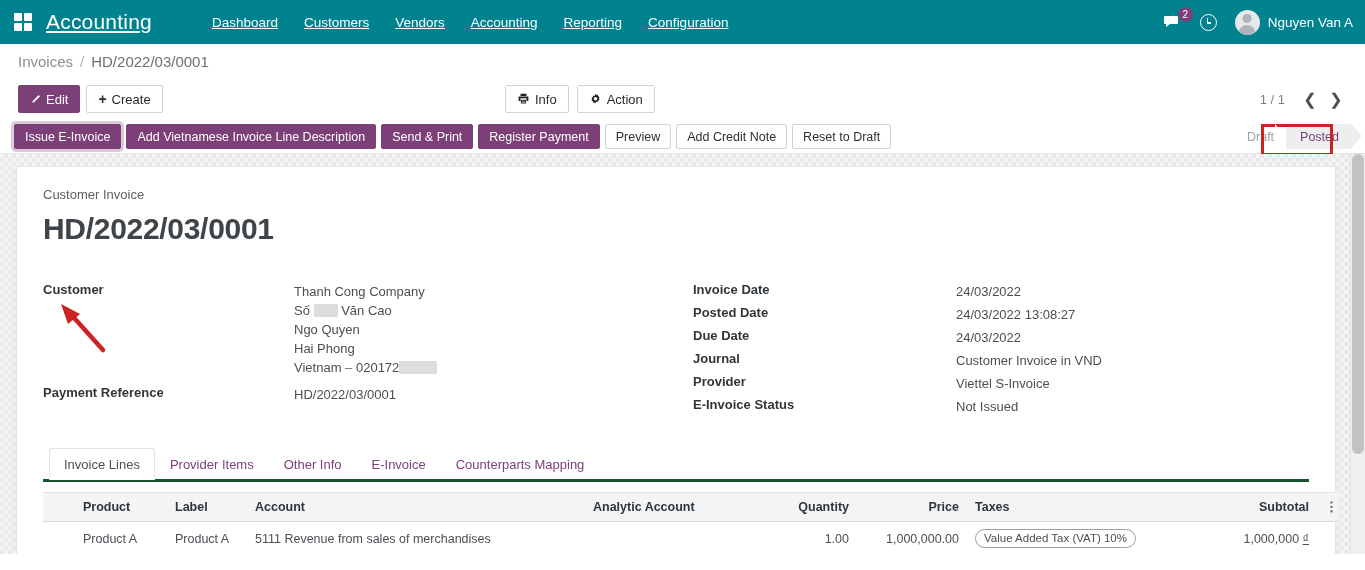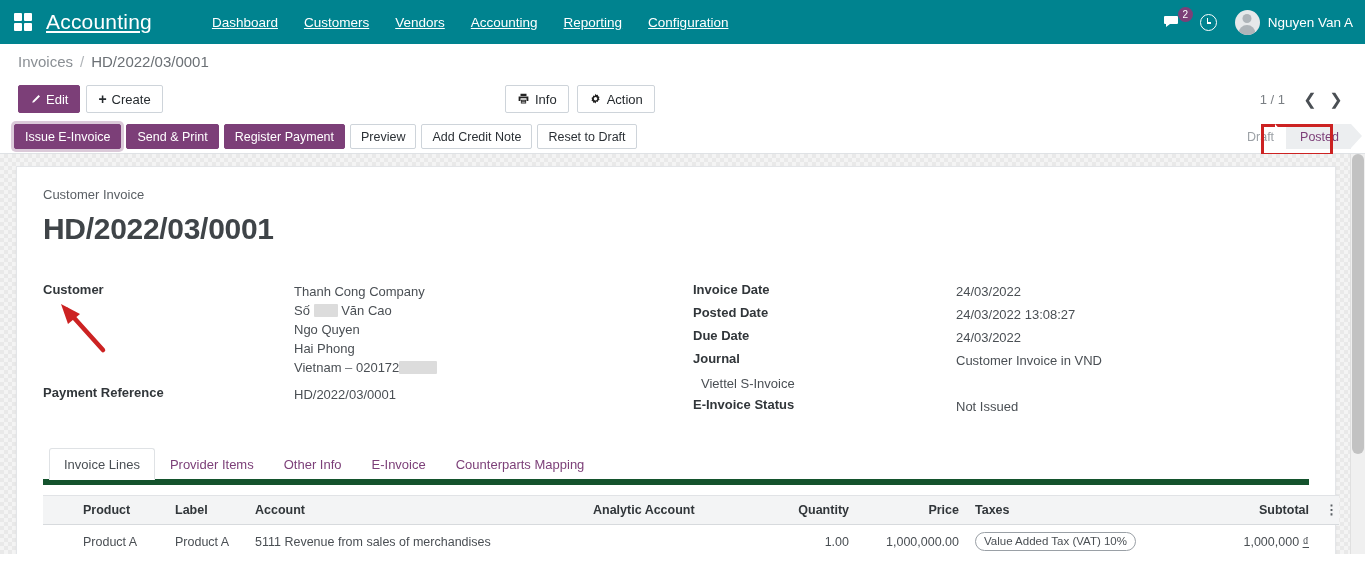--- a/index.html
+++ b/index.html
@@ -300,21 +300,21 @@
     vertical-align: -2px;
     border-radius: 1px;
   }
   .r1 { width: 24px; }
   .r2 { width: 38px; }
   .muted-sep { color: #6b7075; }
 
   
   .notebook {
     margin-top: 30px;
-    border-bottom: 6px solid #14532d;
+    border-bottom: 3px solid #14532d;
     display: flex;
     padding-left: 6px;
   }
   .tab {
     font-size: 13px;
     color: #7c3f78;
     padding: 8px 14px 7px 14px;
     cursor: pointer;
     border: 1px solid transparent;
     margin-bottom: -1px;
@@ -495,20 +495,21 @@
   <div class="cp-right">
     <span class="pager-count">1 / 1</span>
     <span class="pager-arrow">❮</span>
     <span class="pager-arrow">❯</span>
   </div>
 </div>
 
 <div class="sb-row">
   <div class="sb-btns">
     <button class="sb-btn hl focus-ring">Issue E-Invoice</button>
+    <button class="sb-btn hl">Add Vietnamese Invoice Line Description</button>
     <button class="sb-btn hl">Send &amp; Print</button>
     <button class="sb-btn hl">Register Payment</button>
     <button class="sb-btn">Preview</button>
     <button class="sb-btn">Add Credit Note</button>
     <button class="sb-btn">Reset to Draft</button>
   </div>
   <div class="sb-status">
     <div class="arrow-stage">Draft</div>
     <div class="arrow-stage active">Posted</div>
   </div>
@@ -565,20 +566,21 @@
         </div>
         <div class="fld">
           <div class="fld-label">Due Date</div>
           <div class="fld-val">24/03/2022</div>
         </div>
         <div class="fld">
           <div class="fld-label">Journal</div>
           <div class="fld-val">Customer Invoice   in   VND</div>
         </div>
         <div class="fld">
+          <div class="fld-label">Provider</div>
           <div class="fld-val">Viettel S-Invoice</div>
         </div>
         <div class="fld">
           <div class="fld-label">E-Invoice Status</div>
           <div class="fld-val">Not Issued</div>
         </div>
       </div>
     </div>
 
     <div class="notebook">

